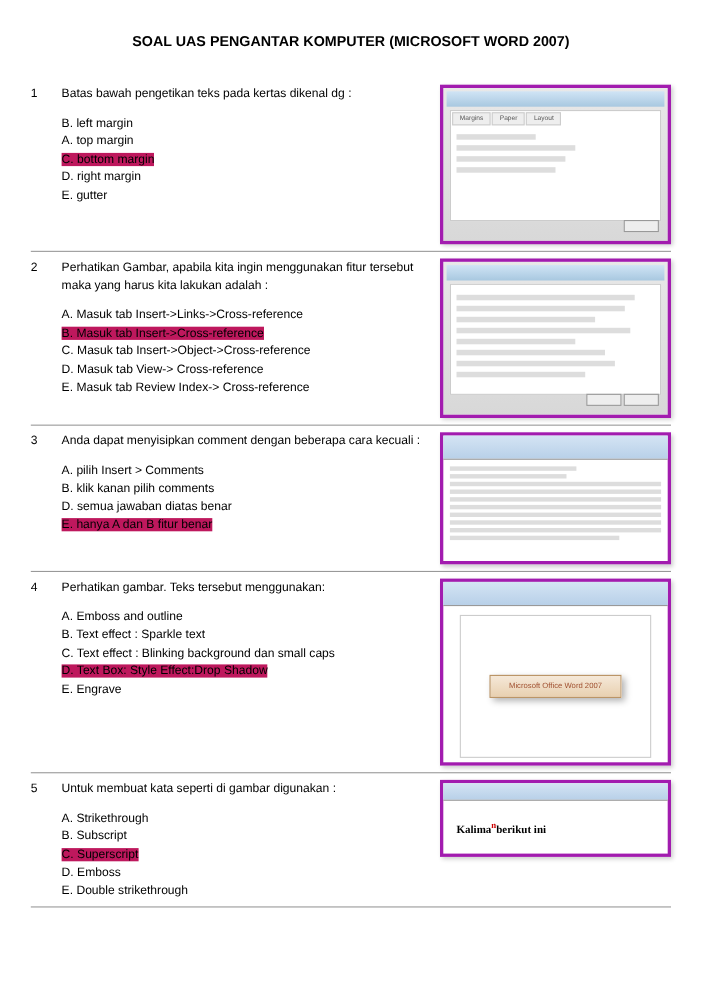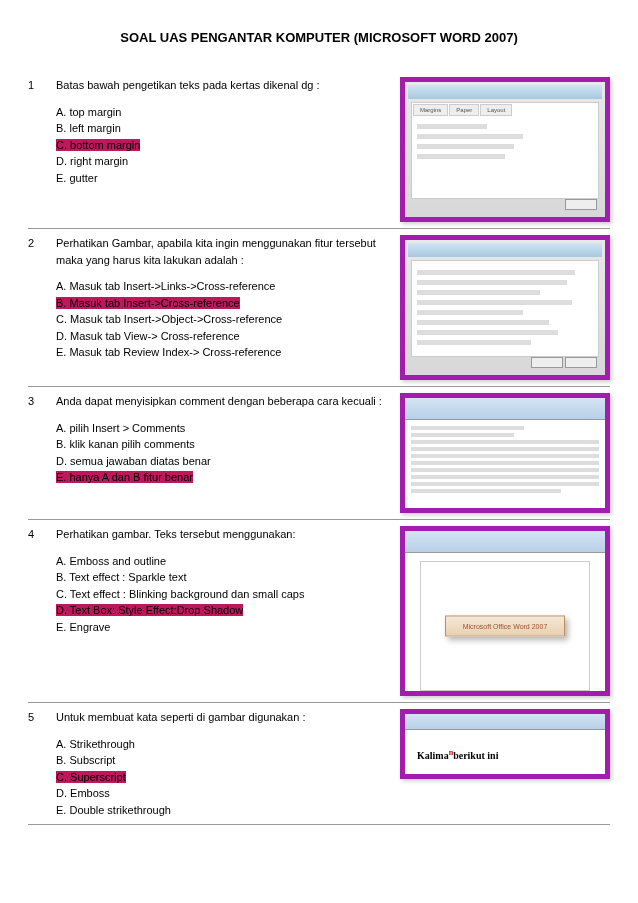--- a/index.html
+++ b/index.html
@@ -49,21 +49,21 @@
       background-color: #be185d;
       display: inline;
     }
     .q-image {
       width: 210px;
       flex-shrink: 0;
     }
     .img-placeholder {
       width: 100%;
       background: #f0f0f0;
-      border: 5px solid #a21caf;
+      border: 3px solid #a21caf;
       box-shadow: 2px 2px 4px rgba(0,0,0,0.2);
     }
     .img-dialog {
       height: 145px;
       background: linear-gradient(#e8e8e8, #d8d8d8);
       position: relative;
     }
     .img-dialog::before {
       content: "";
       position: absolute;
@@ -198,22 +198,22 @@
 </head>
 <body>
 
 <div class="title">SOAL UAS PENGANTAR KOMPUTER (MICROSOFT WORD 2007)</div>
 
 <div id="questions-container">
     <div class="question-row">
       <div class="q-number">1</div>
       <div class="q-content">
         <div class="q-text">Batas bawah pengetikan teks pada kertas dikenal dg :</div>
+        <span class="option">B. left margin</span>
         <span class="option">A. top margin</span>
-        <span class="option">B. left margin</span>
         <span class="option"><span class="highlight">C. bottom margin</span></span>
         <span class="option">D. right margin</span>
         <span class="option">E. gutter</span>
       </div>
       <div class="q-image">
         <div class="img-placeholder img-dialog">
           <div class="tabs"><span>Margins</span><span>Paper</span><span>Layout</span></div>
           <div class="body-lines">
             <div style="width:40%"></div>
             <div style="width:60%"></div>

